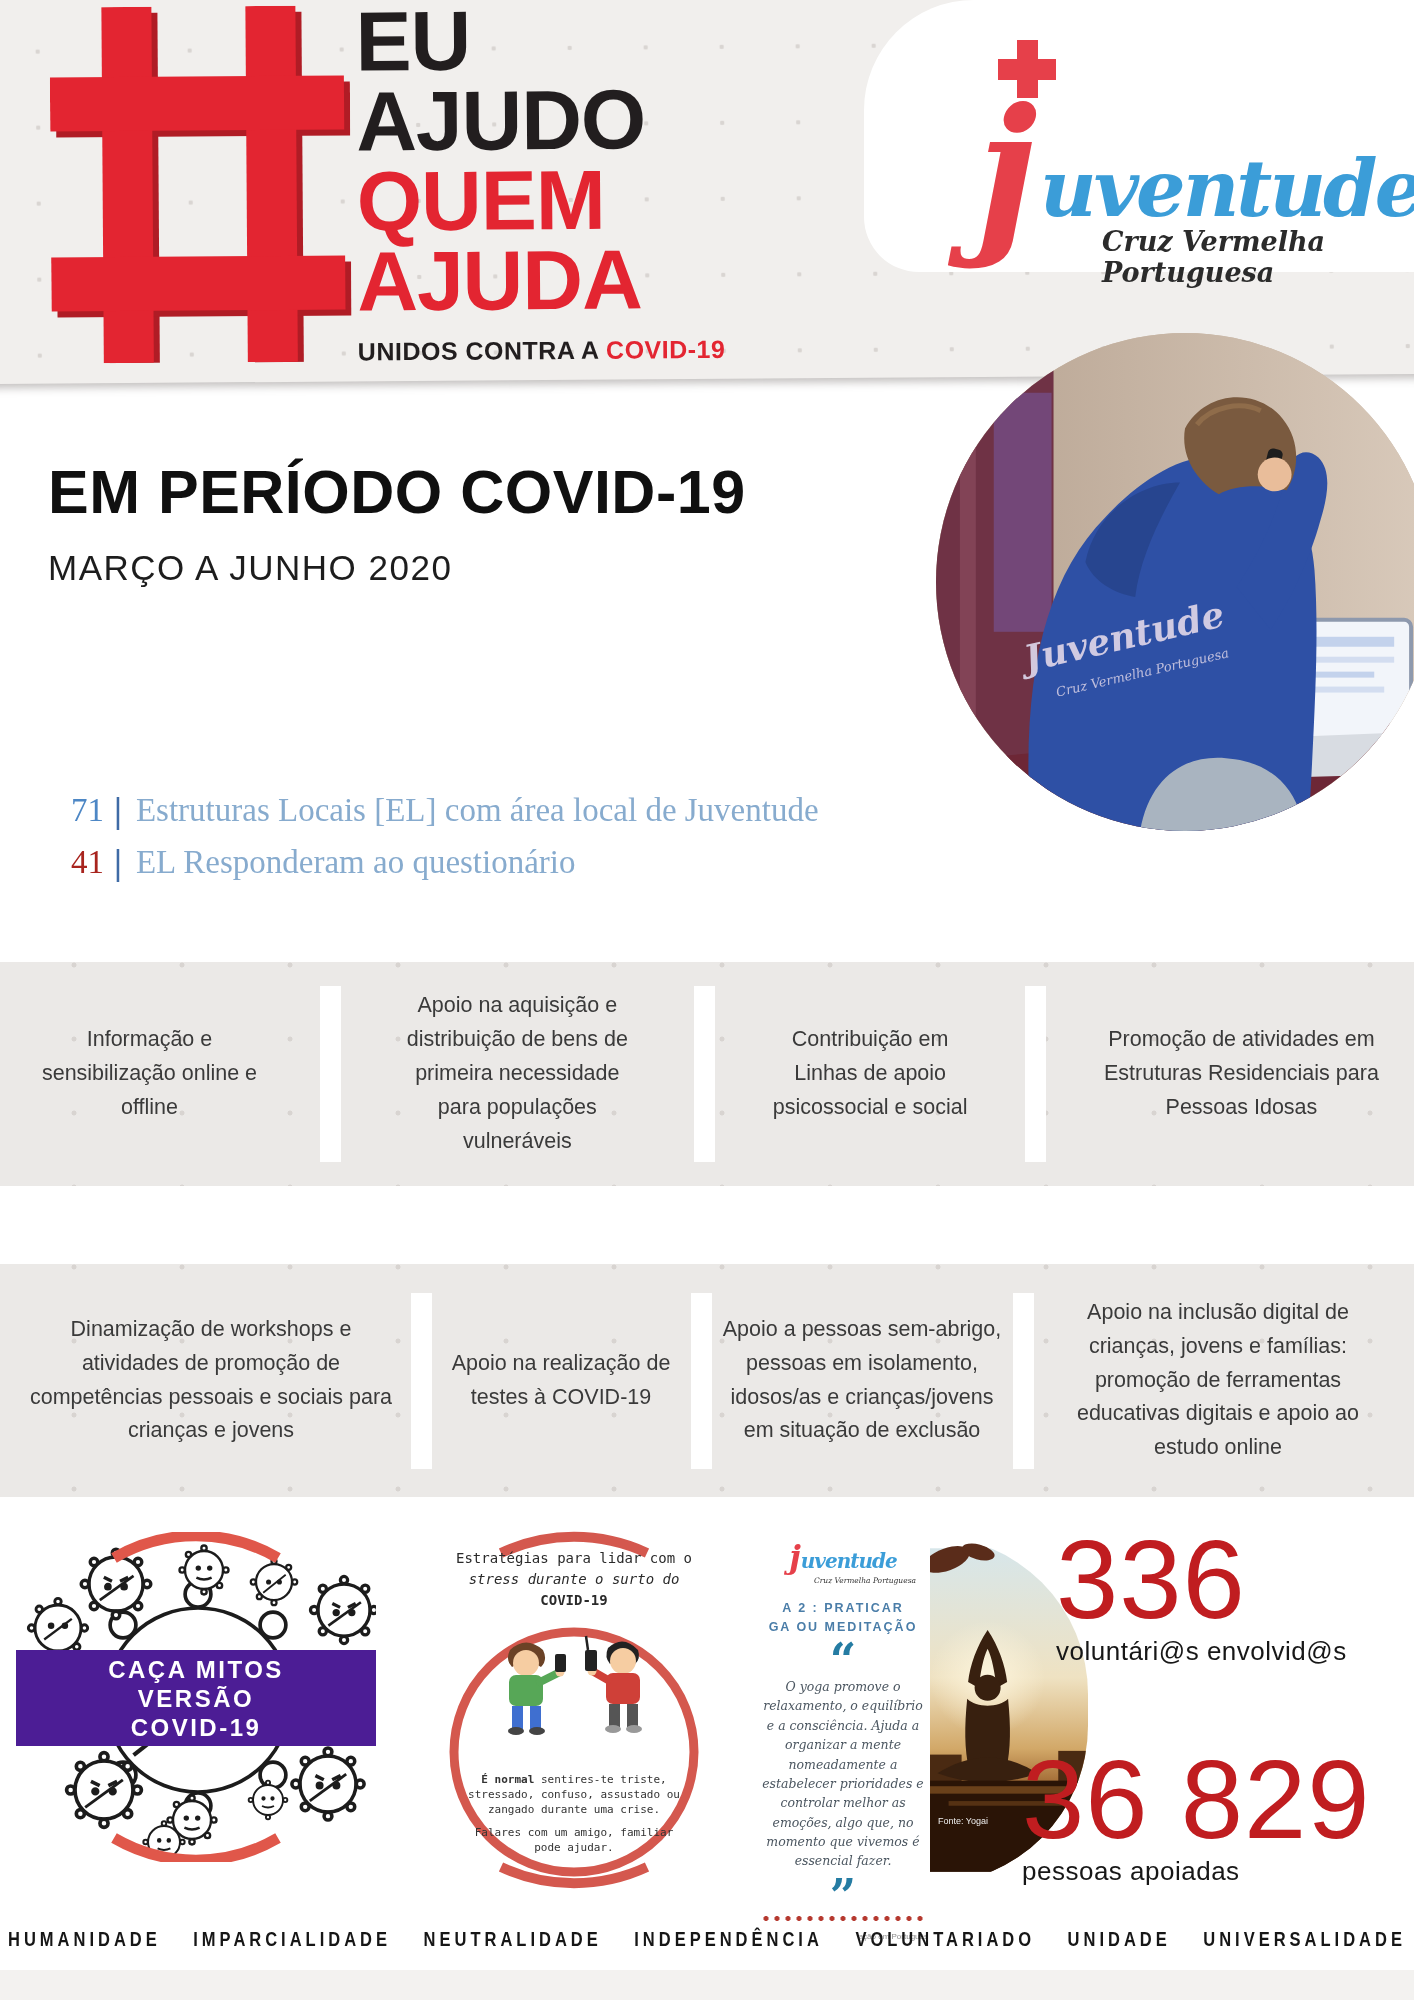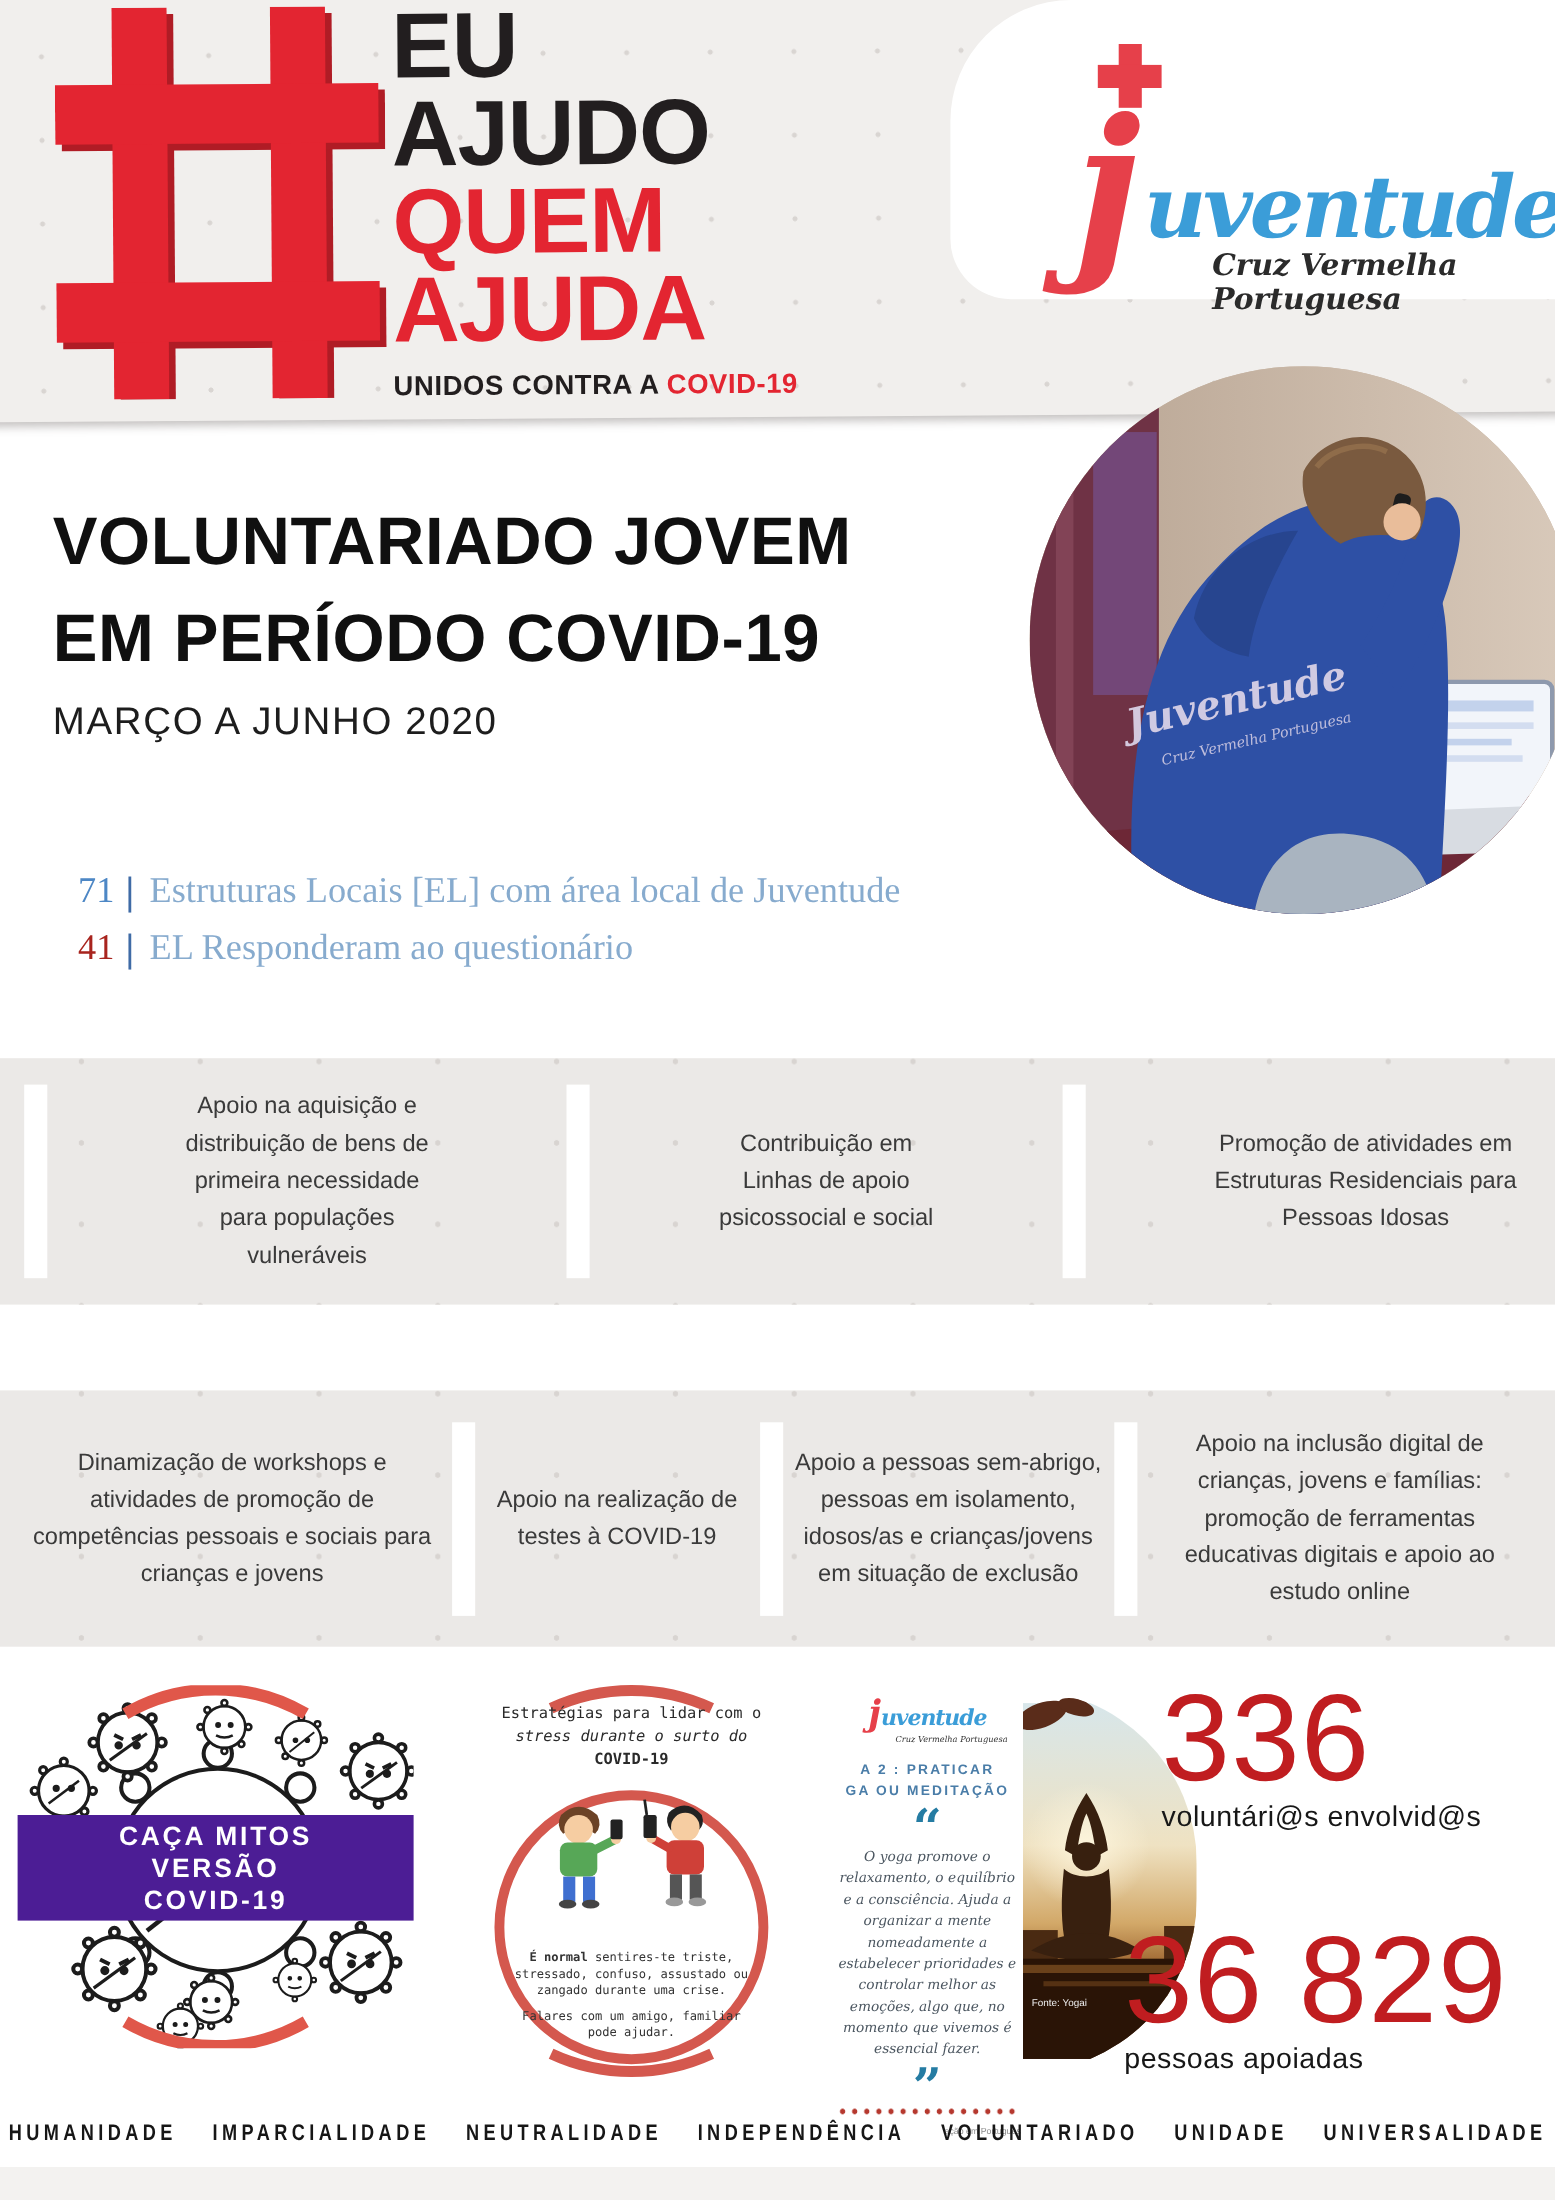--- a/index.html
+++ b/index.html
@@ -189,39 +189,39 @@
       <path d="M262,92 C276,74 306,68 326,78" fill="none" stroke="#8f6c4a" stroke-width="5"></path>
       <rect x="330" y="116" width="15" height="36" rx="5" fill="#1d1d1d" transform="rotate(14 337 134)"></rect>
       <circle cx="340" cy="142" r="17" fill="#e9bd9a"></circle>
       <path d="M205,500 C215,442 255,420 300,428 C342,434 364,462 370,500 Z" fill="#a9b4c0"></path>
     </svg>
     <div class="hoodie-text">Juventude</div>
     <div class="hoodie-sub">Cruz Vermelha Portuguesa</div>
   </div>
 
   <div class="title-block">
-    <div class="title-line">VOLUNTARIADO JOVEM</div>
     <div class="title-line">EM PERÍODO COVID-19</div>
     <div class="subtitle">MARÇO A JUNHO 2020</div>
   </div>
 
   <div class="stats">
     <div class="stat-line">
       <span class="stat-num blue">71</span>
       <span class="stat-sep">|</span>
       <span class="stat-label">Estruturas Locais [EL] com área local de Juventude</span>
     </div>
     <div class="stat-line">
       <span class="stat-num red">41</span>
       <span class="stat-sep">|</span>
       <span class="stat-label">EL Responderam ao questionário</span>
     </div>
   </div>
 
   <div class="band band1">
+    <div class="cell c2">Informação e sensibilização online e offline</div>
     <div class="vdiv"></div>
     <div class="cell c3">Apoio na aquisição e distribuição de bens de primeira necessidade para populações vulneráveis</div>
     <div class="vdiv"></div>
     <div class="cell c4">Contribuição em Linhas de apoio psicossocial e social</div>
     <div class="vdiv"></div>
     <div class="cell c5">Promoção de atividades em Estruturas Residenciais para Pessoas Idosas</div>
   </div>
 
   <div class="band band2">
     <div class="cell c1">Dinamização de workshops e atividades de promoção de competências pessoais e sociais para crianças e jovens</div>

